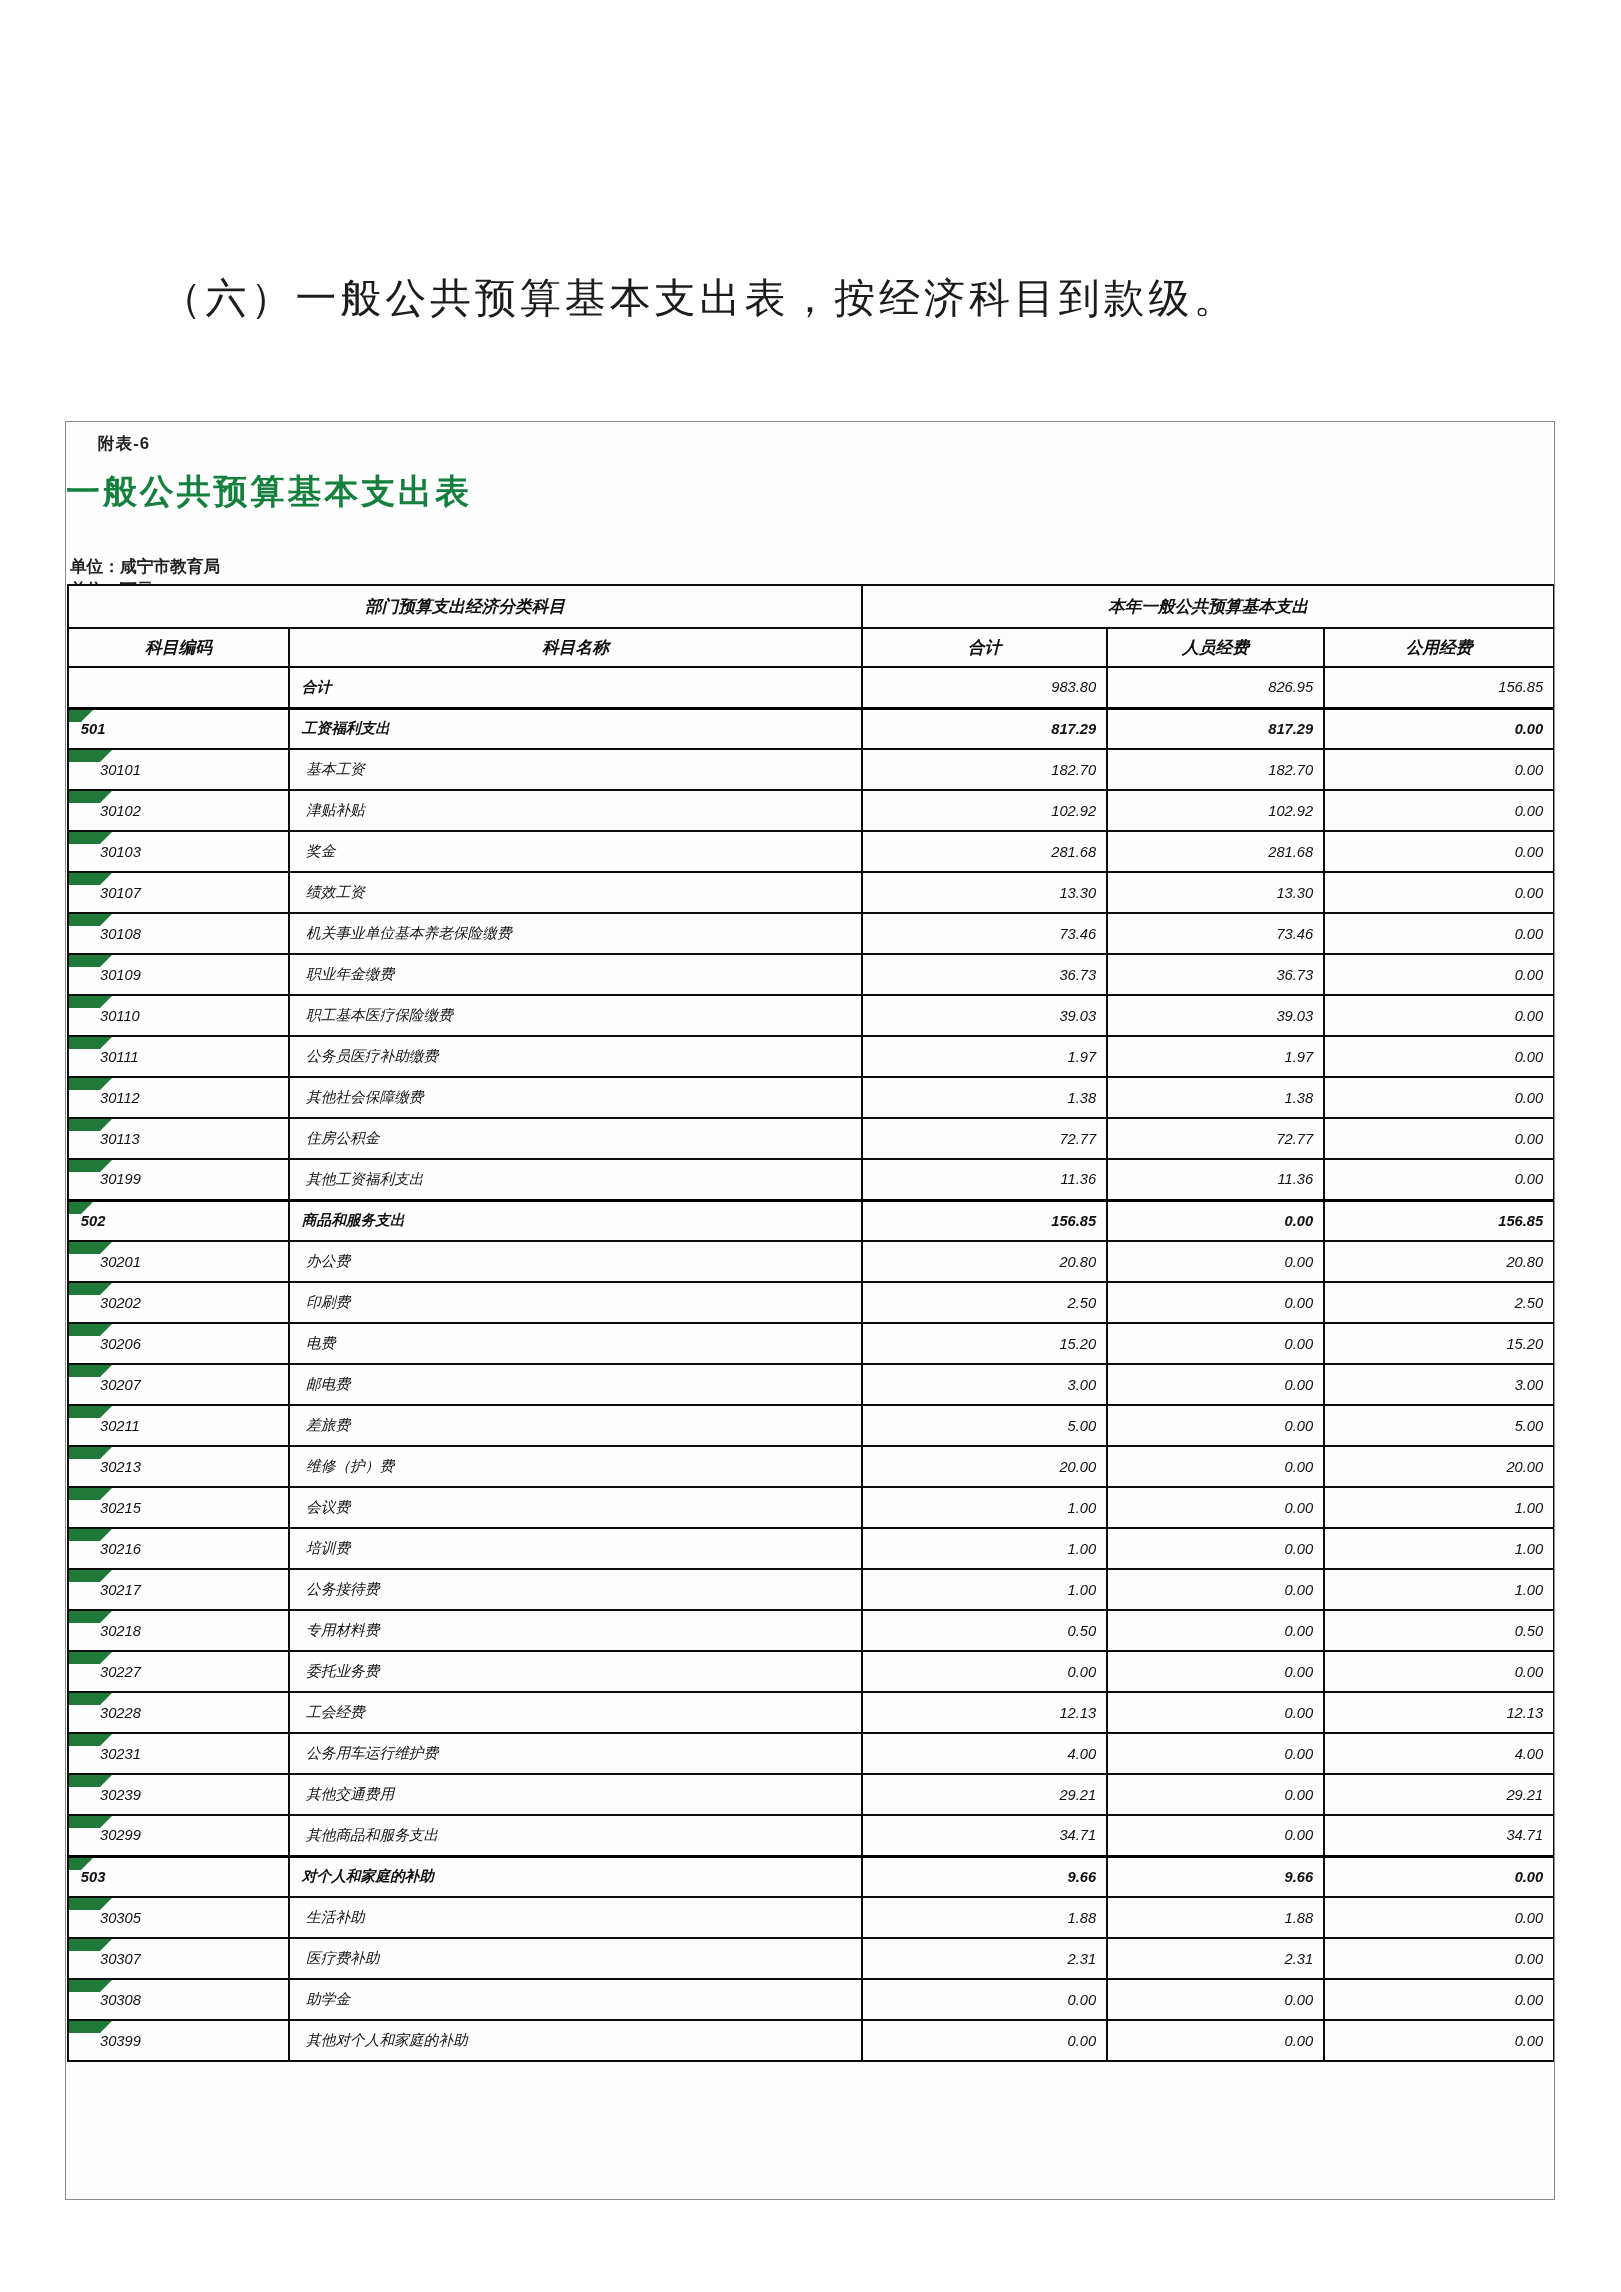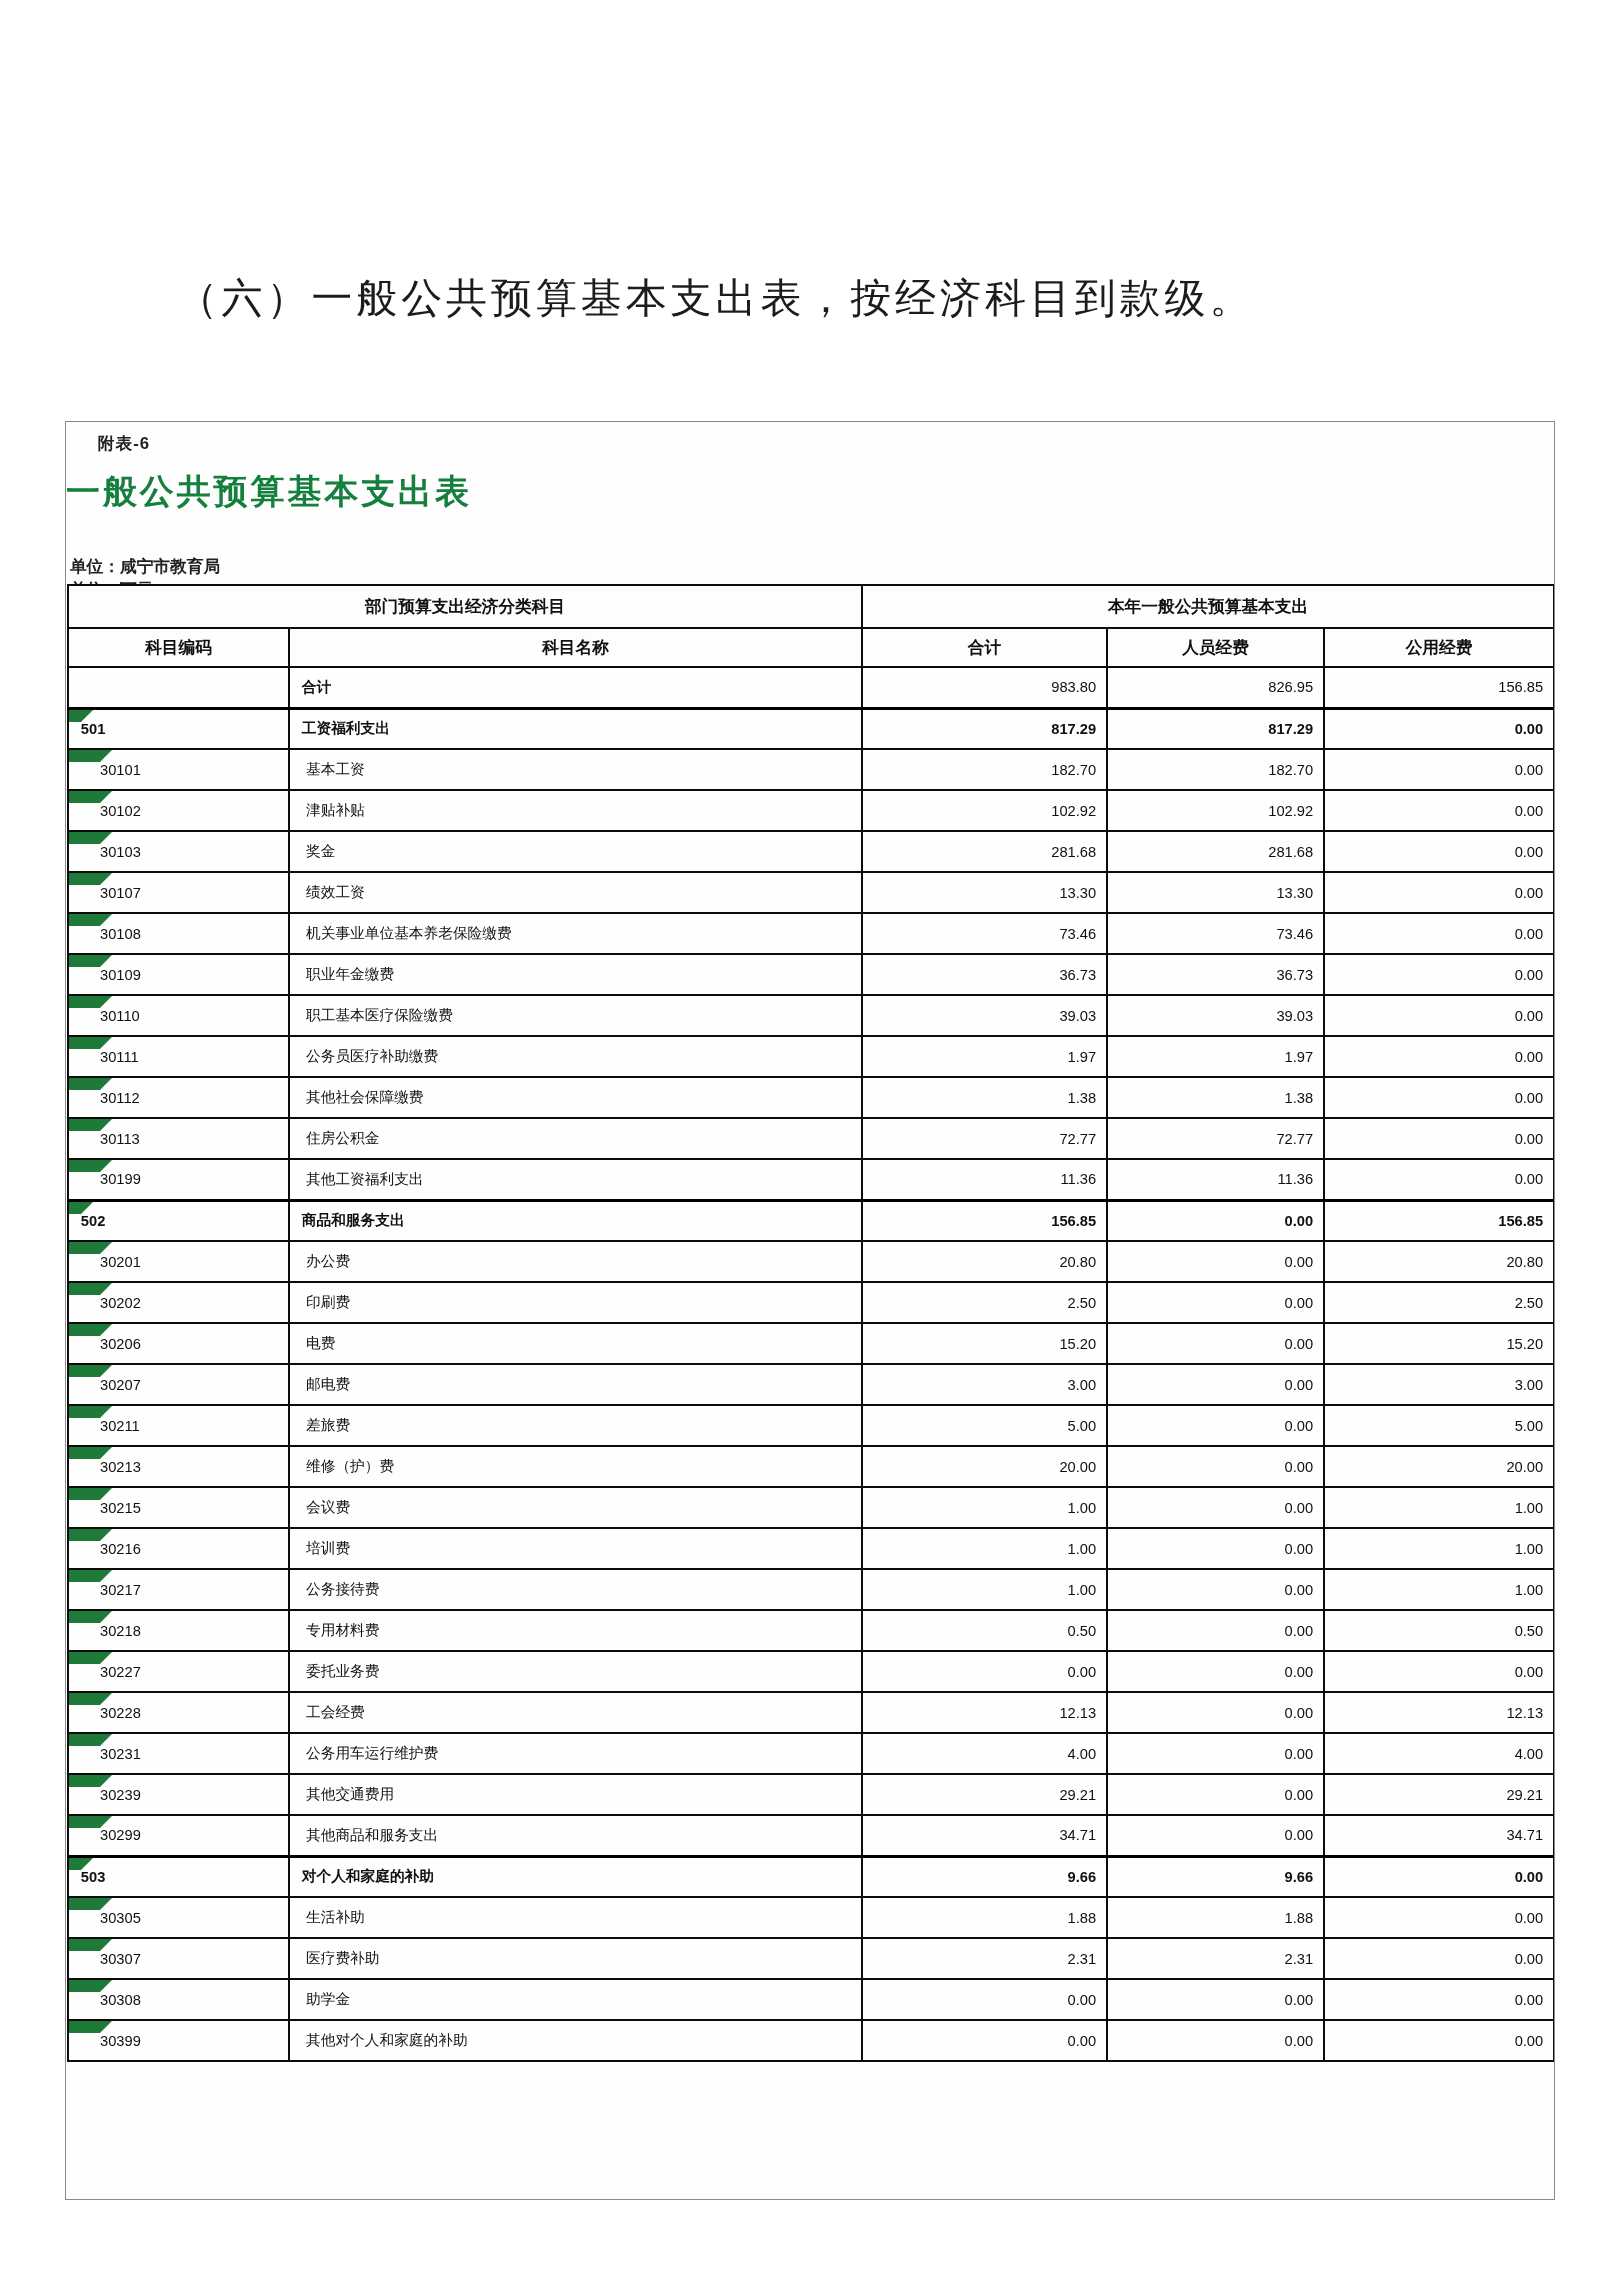--- a/index.html
+++ b/index.html
@@ -3,21 +3,21 @@
 <meta charset="utf-8">
 <style>
   html,body{margin:0;padding:0;background:#ffffff;}
   body{
     width:1621px;height:2293px;position:relative;
     font-family:"Liberation Sans","DejaVu Sans",sans-serif;
     color:#1a1a1a;-webkit-font-smoothing:none;
   }
   
   .page-heading{
-    position:absolute;top:271px;left:16px;width:1399px;
+    position:absolute;top:271px;left:0;width:1399px;
     text-align:center;
     font-family:"DejaVu Serif","Liberation Serif",serif;
     font-size:41px;font-weight:500;letter-spacing:3.9px;color:#1c1c1c;
   }
   
   .sheet{
     position:absolute;left:65px;top:421px;width:1490px;height:1779px;
     background:#fefefe;border:1px solid #8a8a8a;box-sizing:border-box;
     overflow:hidden;
   }
@@ -43,21 +43,21 @@
   }
   table.budget col.c-code{width:221px;}
   table.budget col.c-name{width:573px;}
   table.budget col.c-total{width:245px;}
   table.budget col.c-pers{width:217px;}
   table.budget col.c-publ{width:230px;}
   table.budget th,table.budget td{
     border:2px solid #0c0c0c;box-sizing:border-box;
     overflow:hidden;white-space:nowrap;
   }
-  table.budget{border:2.9px solid #000;}
+  table.budget{border:2.9px solid #000;font-style:italic;}
   table.budget thead th{
     font-size:16.7px;font-weight:bold;text-align:center;
     height:43px;background:#fdfdfd;
   }
   table.budget thead tr.sub th{height:39px;}
   table.budget tbody td{height:41px;padding:0;}
   td.code{position:relative;text-align:left;}
   td.code span{display:inline-block;padding-left:11.8px;font-weight:bold;}
   tr.item td.code span{padding-left:31px;font-weight:normal;}
   td.name{text-align:left;}

